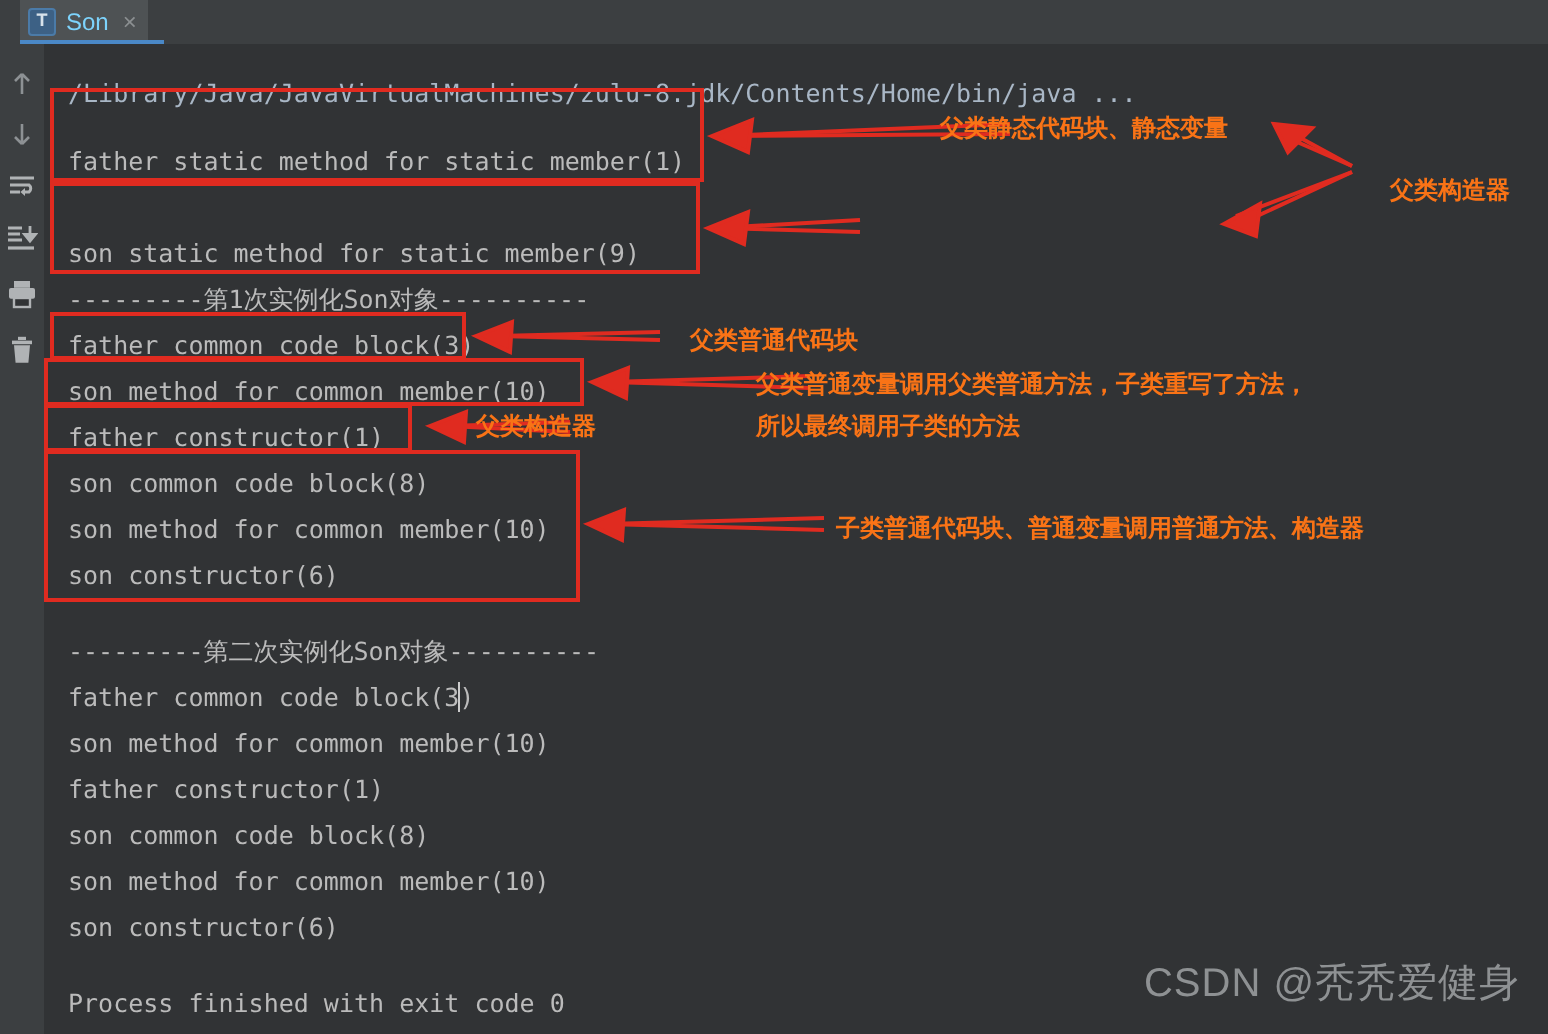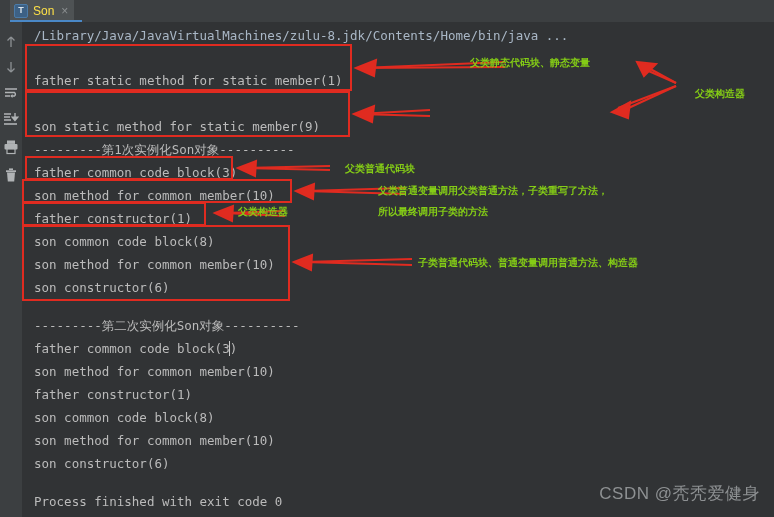--- a/index.html
+++ b/index.html
@@ -49,21 +49,21 @@
     text-align: center;
     font-family: "Liberation Sans", sans-serif;
     font-size: 9px;
     font-weight: bold;
     color: #d8e2ea;
     line-height: 14px;
   }
   .tab-label {
     font-family: "Liberation Sans", sans-serif;
     font-size: 12px;
-    color: #fde047;
+    color: #7dd3fc;
     white-space: nowrap;
   }
   .tab-close {
     font-family: "Liberation Sans", sans-serif;
     font-size: 12px;
     color: #8b8f91;
     margin-left: 2px;
   }
   .tab-underline {
     position: absolute;
@@ -96,52 +96,52 @@
   }
   .cline {
     position: absolute;
     left: 12px;
     font-family: "DejaVu Sans Mono", "Liberation Mono", monospace;
     font-size: 12.5px;
     color: #bbbbbb;
     white-space: pre;
     letter-spacing: 0px;
   }
-  .cline.path { color: #a9b7c6; }
+  .cline.path { color: #a9b7c6; margin-top: 11px; }
   .cline.sep  { color: #bbbbbb; }
 
   .caret {
     position: absolute;
     width: 1px; height: 15px;
     background: #cccccc;
   }
 
   
   #watermark {
     position: absolute;
     right: 14px; bottom: 12px;
     font-family: "Liberation Sans", sans-serif;
-    font-size: 17px;
+    font-size: 20px;
     color: #8e9193;
     letter-spacing: 0.5px;
   }
 
   
   #annots {
     position: absolute;
     left: 0; top: 0;
     width: 774px; height: 517px;
     pointer-events: none;
   }
   .anno-text {
     position: absolute;
     font-family: "Liberation Sans", sans-serif;
     font-weight: bold;
-    font-size: 10px;
-    color: #84cc16;
+    font-size: 12px;
+    color: #f97316;
     white-space: nowrap;
   }
 </style>
 </head>
 <body>
 
 <div id="screen">
 
   <div id="tabbar">
     <div class="tab">

